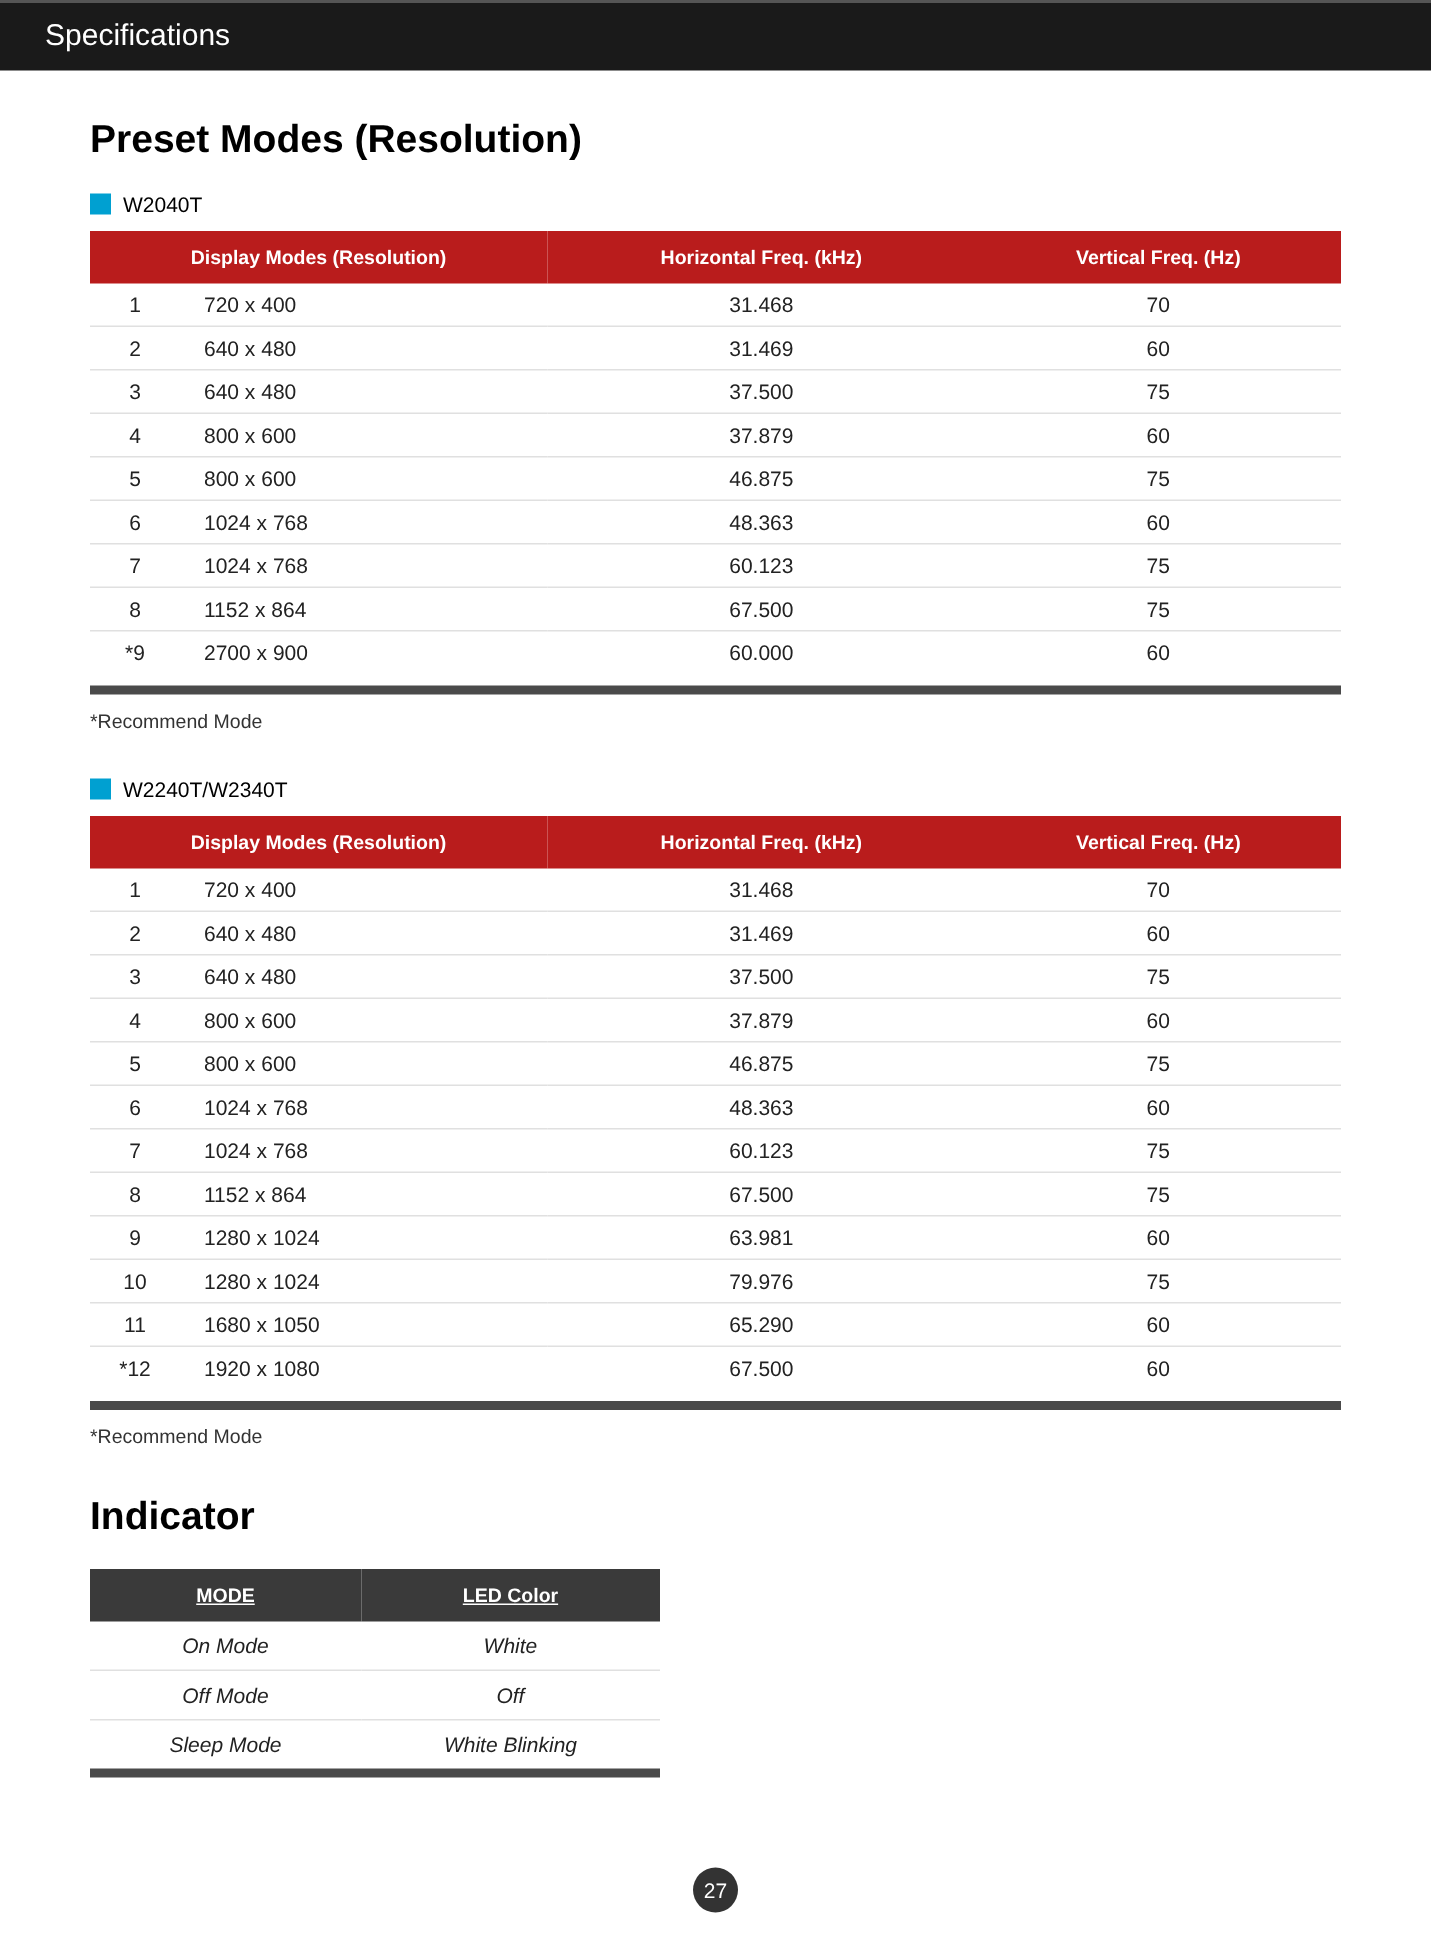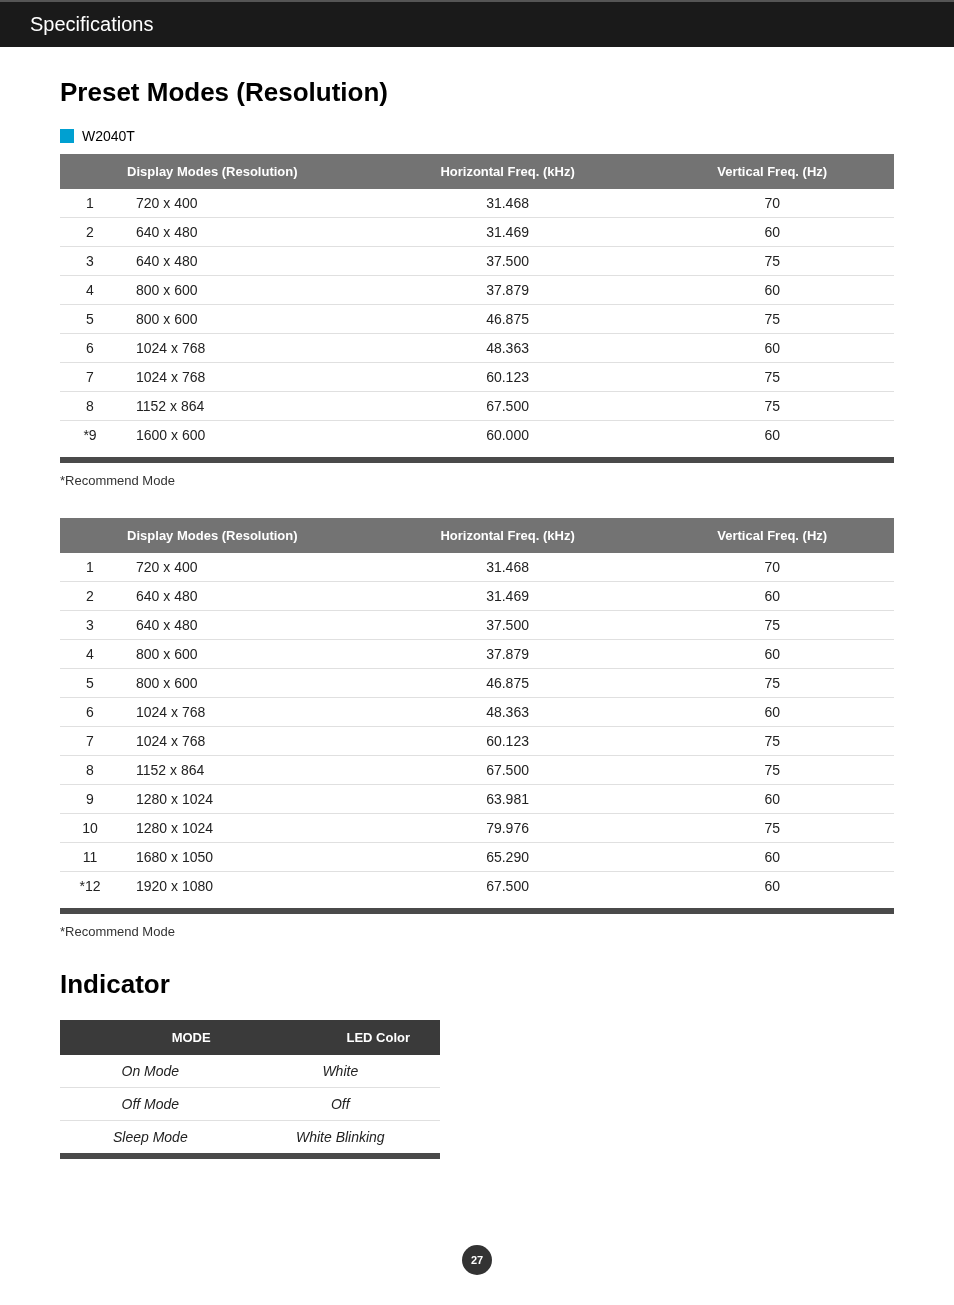--- a/index.html
+++ b/index.html
@@ -48,21 +48,21 @@
     }
 
     .spec-table {
       width: 100%;
       border-collapse: collapse;
       margin-bottom: 8px;
       font-size: 14px;
     }
 
     .spec-table thead tr {
-      background: #737373;
+      background: #b91c1c;
       color: #fff;
     }
 
     .spec-table thead th {
       padding: 10px 16px;
       text-align: center;
       font-weight: bold;
       font-size: 13px;
     }
 
@@ -120,23 +120,24 @@
       font-size: 14px;
     }
 
     .indicator-table thead tr {
       background: #3a3a3a;
       color: #fff;
     }
 
     .indicator-table thead th {
       padding: 10px 30px;
-      text-align: right;
+      text-align: center;
       font-weight: bold;
       font-size: 13px;
+      text-decoration: underline;
     }
 
     .indicator-table tbody tr {
       border-bottom: 1px solid #e0e0e0;
     }
 
     .indicator-table tbody tr:last-child {
       border-bottom: none;
     }
 
@@ -159,22 +160,22 @@
       left: 50%;
       transform: translateX(-50%);
       width: 30px;
       height: 30px;
       background: #333;
       color: #fff;
       border-radius: 50%;
       display: flex;
       align-items: center;
       justify-content: center;
-      font-size: 11px;
-      font-weight: bold;
+      font-size: 14px;
+      font-weight: normal;
     }
 
     .preset-section {
       margin-bottom: 30px;
     }
   </style>
 </head>
 <body>
 
 <div class="page-header">
@@ -244,32 +245,36 @@
       <td>75</td>
     </tr>
             <tr>
       <td>8</td>
       <td>1152 x 864</td>
       <td>67.500</td>
       <td>75</td>
     </tr>
             <tr>
       <td>*9</td>
-      <td>1600 x 600</td>
+      <td>2700 x 900</td>
       <td>60.000</td>
       <td>60</td>
     </tr>
           </tbody>
       </table>
       <div class="table-footer-bar"></div>
     </div>
 
     <div class="recommend-note">*Recommend Mode</div>
 
     <div class="table-section">
+      <div class="model-label">
+        <div class="model-label-box"></div>
+        <span>W2240T/W2340T</span>
+      </div>
 
       <table class="spec-table">
         <thead>
           <tr>
             <th colspan="2">Display Modes (Resolution)</th>
             <th>Horizontal Freq. (kHz)</th>
             <th>Vertical Freq. (Hz)</th>
           </tr>
         </thead>
         <tbody id="table2-body">

